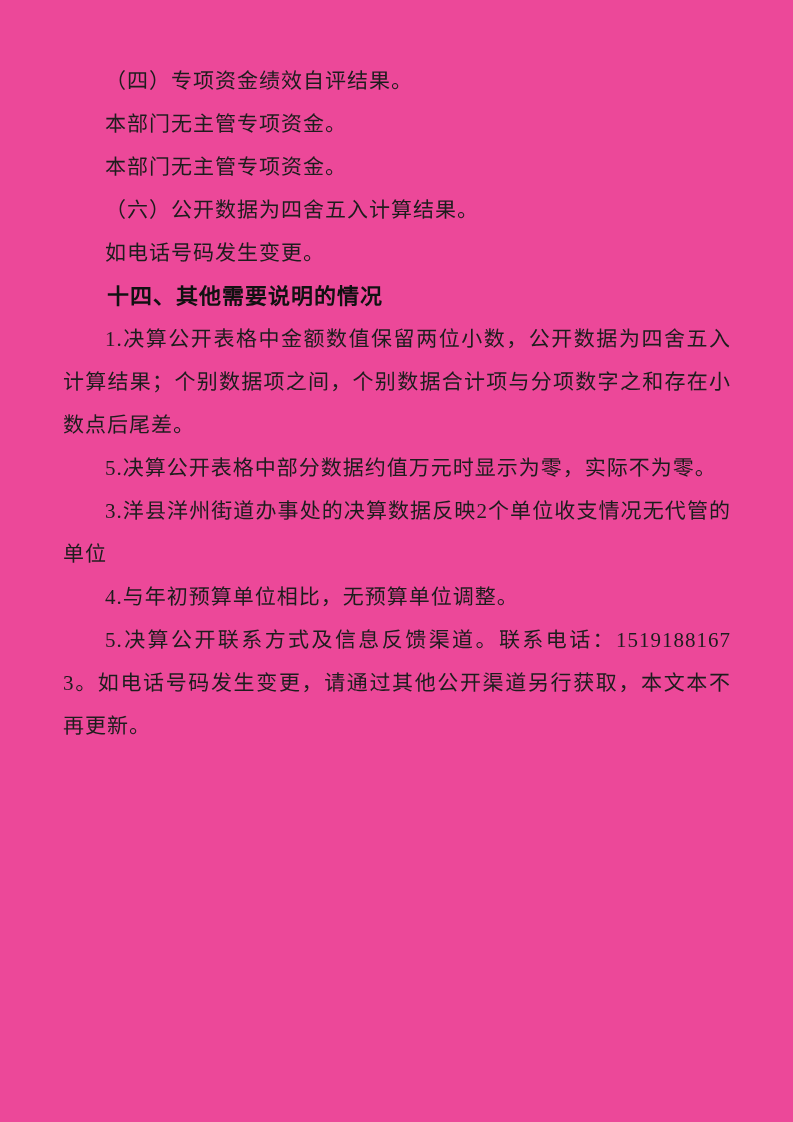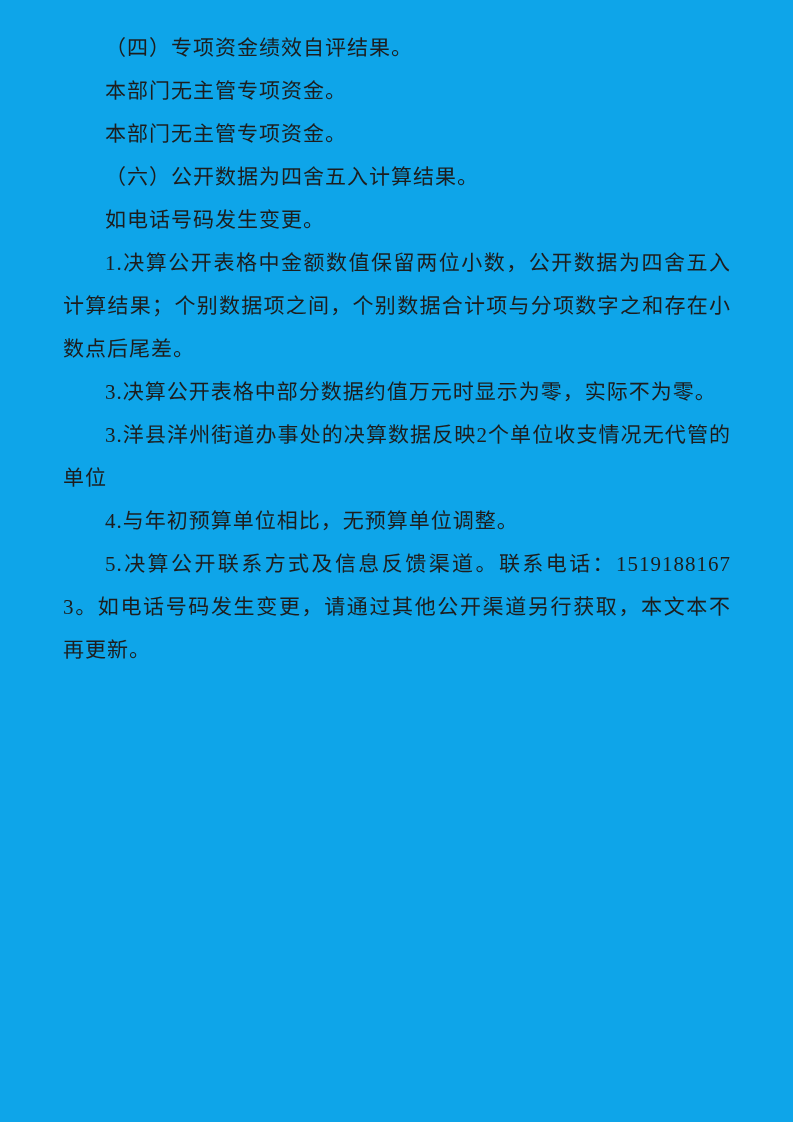--- a/index.html
+++ b/index.html
@@ -4,23 +4,23 @@
 <style>
   html, body {
     margin: 0;
     padding: 0;
     background: #ffffff;
   }
   .page {
     position: relative;
     width: 793px;
     height: 1122px;
-    background: #0ea5e9;
+    background: #ec4899;
     box-sizing: border-box;
-    padding: 27px 62px 0 63px;
+    padding: 60px 62px 0 63px;
     overflow: hidden;
     font-family: "Liberation Serif", "DejaVu Serif", serif;
     color: #1d1d1d;
   }
   .body-para {
     margin: 0;
     font-size: 21px;
     line-height: 43px;
     letter-spacing: 1px;
     text-align: justify;
@@ -41,18 +41,19 @@
 </style>
 </head>
 <body>
 
 <div class="page">
   <p class="body-para">（四）专项资金绩效自评结果。</p>
   <p class="body-para">本部门无主管专项资金。</p>
   <p class="body-para">本部门无主管专项资金。</p>
   <p class="body-para">（六）公开数据为四舍五入计算结果。</p>
   <p class="body-para">如电话号码发生变更。</p>
+  <h2 class="section-heading">十四、其他需要说明的情况</h2>
   <p class="body-para">1.决算公开表格中金额数值保留两位小数，公开数据为四舍五入计算结果；个别数据项之间，个别数据合计项与分项数字之和存在小数点后尾差。</p>
-  <p class="body-para">3.决算公开表格中部分数据约值万元时显示为零，实际不为零。</p>
+  <p class="body-para">5.决算公开表格中部分数据约值万元时显示为零，实际不为零。</p>
   <p class="body-para">3.洋县洋州街道办事处的决算数据反映2个单位收支情况无代管的单位</p>
   <p class="body-para">4.与年初预算单位相比，无预算单位调整。</p>
   <p class="body-para">5.决算公开联系方式及信息反馈渠道。联系电话：15191881673。如电话号码发生变更，请通过其他公开渠道另行获取，本文本不再更新。</p>
 </div>
 
 </body></html>

